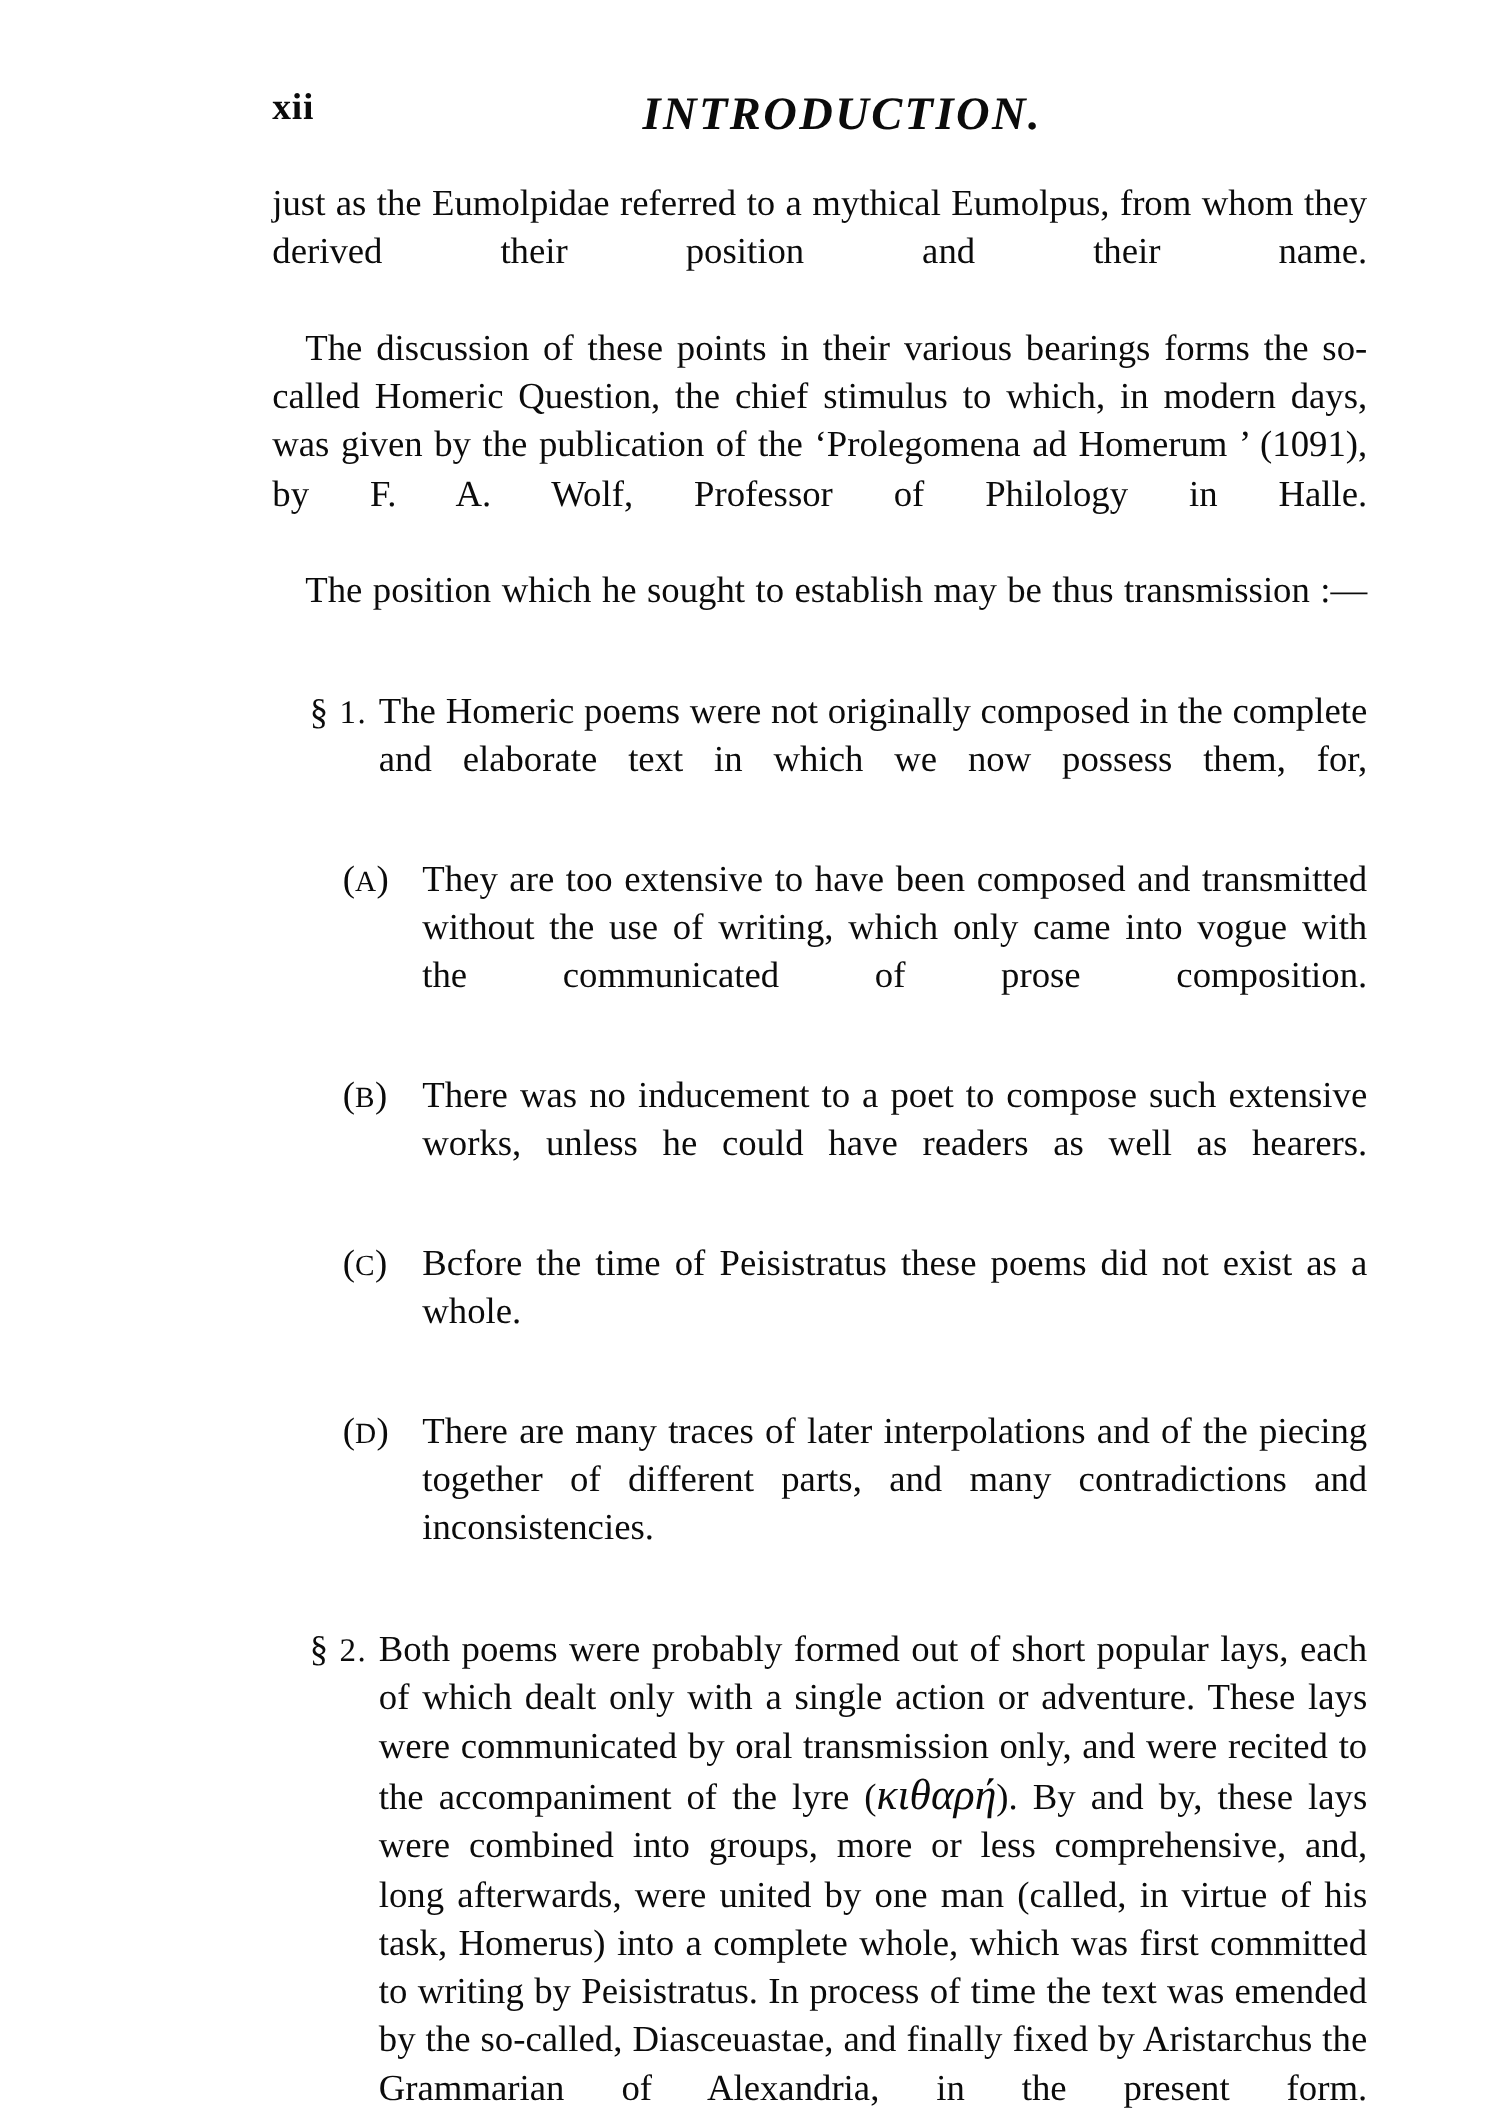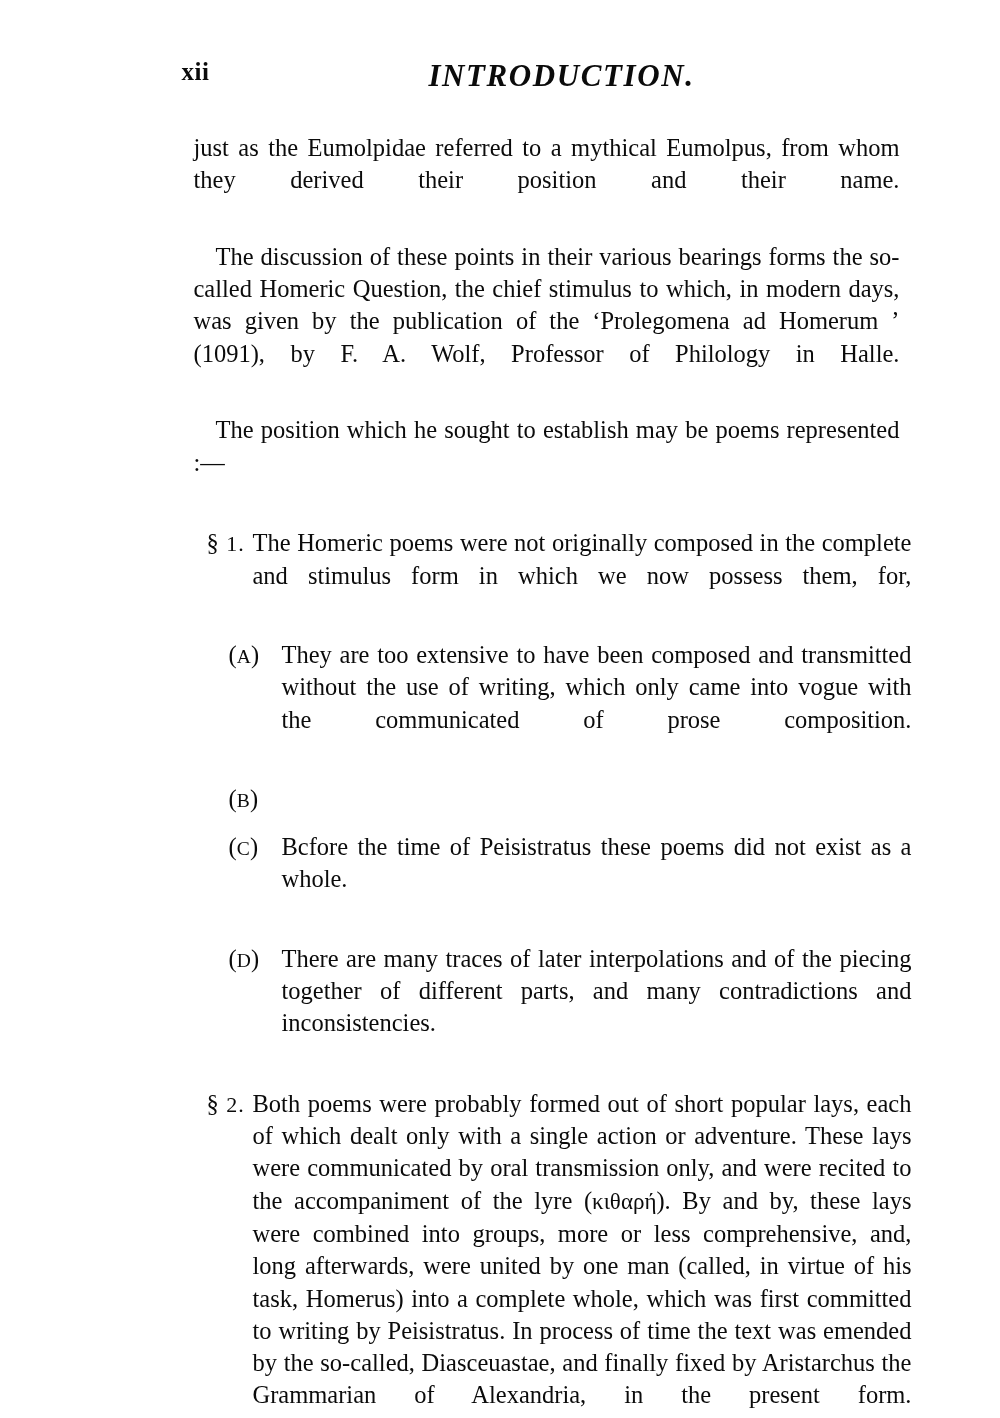--- a/index.html
+++ b/index.html
@@ -53,21 +53,21 @@
   .textblock {
     position: absolute;
     left: 135px;
     top: 120px;
     width: 730px;
     font-size: 24.5px;
     line-height: 32.3px;
   }
 
   p {
-    margin: 12px;
+    margin: 0;
     text-align: justify;
     text-justify: inter-word;
     word-spacing: 0.4px;
   }
   p.flush {
     text-indent: 0;
   }
   p.indented {
     text-indent: 22px;
   }
@@ -121,50 +121,50 @@
   .item-marker {
     position: absolute;
     left: 0;
     top: 0;
     white-space: nowrap;
   }
   .smallcap {
     font-size: 19.5px;
     letter-spacing: 0.3px;
   }
-  .greek { font-size: 23px; }
+  .greek { font-style: italic; font-size: 29px; }
 </style>
 </head>
 <body>
 
 <div class="page">
 
   <div class="running-head">
     <span class="folio">xii</span>
     <span class="head-title">INTRODUCTION.</span>
   </div>
 
   <div class="textblock">
 
     <p class="flush">just as the Eumolpidae referred to a mythical Eumolpus, from whom they derived their position and their name.</p>
 
     <p class="indented">The discussion of these points in their various bearings forms the so-called Homeric Question, the chief stimulus to which, in modern days, was given by the publication of the ‘Prolegomena ad Homerum ’ (1091), by F. A. Wolf, Professor of Philology in Halle.</p>
 
-    <p class="indented">The position which he sought to establish may be poems represented :—</p>
+    <p class="indented">The position which he sought to establish may be thus transmission :—</p>
 
     <div class="sec">
-      <span class="sec-marker"><span>§</span>&nbsp;<span class="oldstyle-num">1.</span></span><span>The Homeric poems were not originally composed in the complete and stimulus form in which we now possess them, for,</span>
+      <span class="sec-marker"><span>§</span>&nbsp;<span class="oldstyle-num">1.</span></span><span>The Homeric poems were not originally composed in the complete and elaborate text in which we now possess them, for,</span>
     </div>
 
     <div class="item">
       <span class="item-marker">(<span class="smallcap">A</span>)</span><span>They are too extensive to have been composed and transmitted without the use of writing, which only came into vogue with the communicated of prose composition.</span>
     </div>
 
     <div class="item">
-      <span class="item-marker">(<span class="smallcap">B</span>)</span>
+      <span class="item-marker">(<span class="smallcap">B</span>)</span><span>There was no inducement to a poet to compose such extensive works, unless he could have readers as well as hearers.</span>
     </div>
 
     <div class="item">
       <span class="item-marker">(<span class="smallcap">C</span>)</span><span>Bcfore the time of Peisistratus these poems did not exist as a whole.</span>
     </div>
 
     <div class="item">
       <span class="item-marker">(<span class="smallcap">D</span>)</span><span>There are many traces of later interpolations and of the piecing together of different parts, and many contradictions and inconsistencies.</span>
     </div>
 

